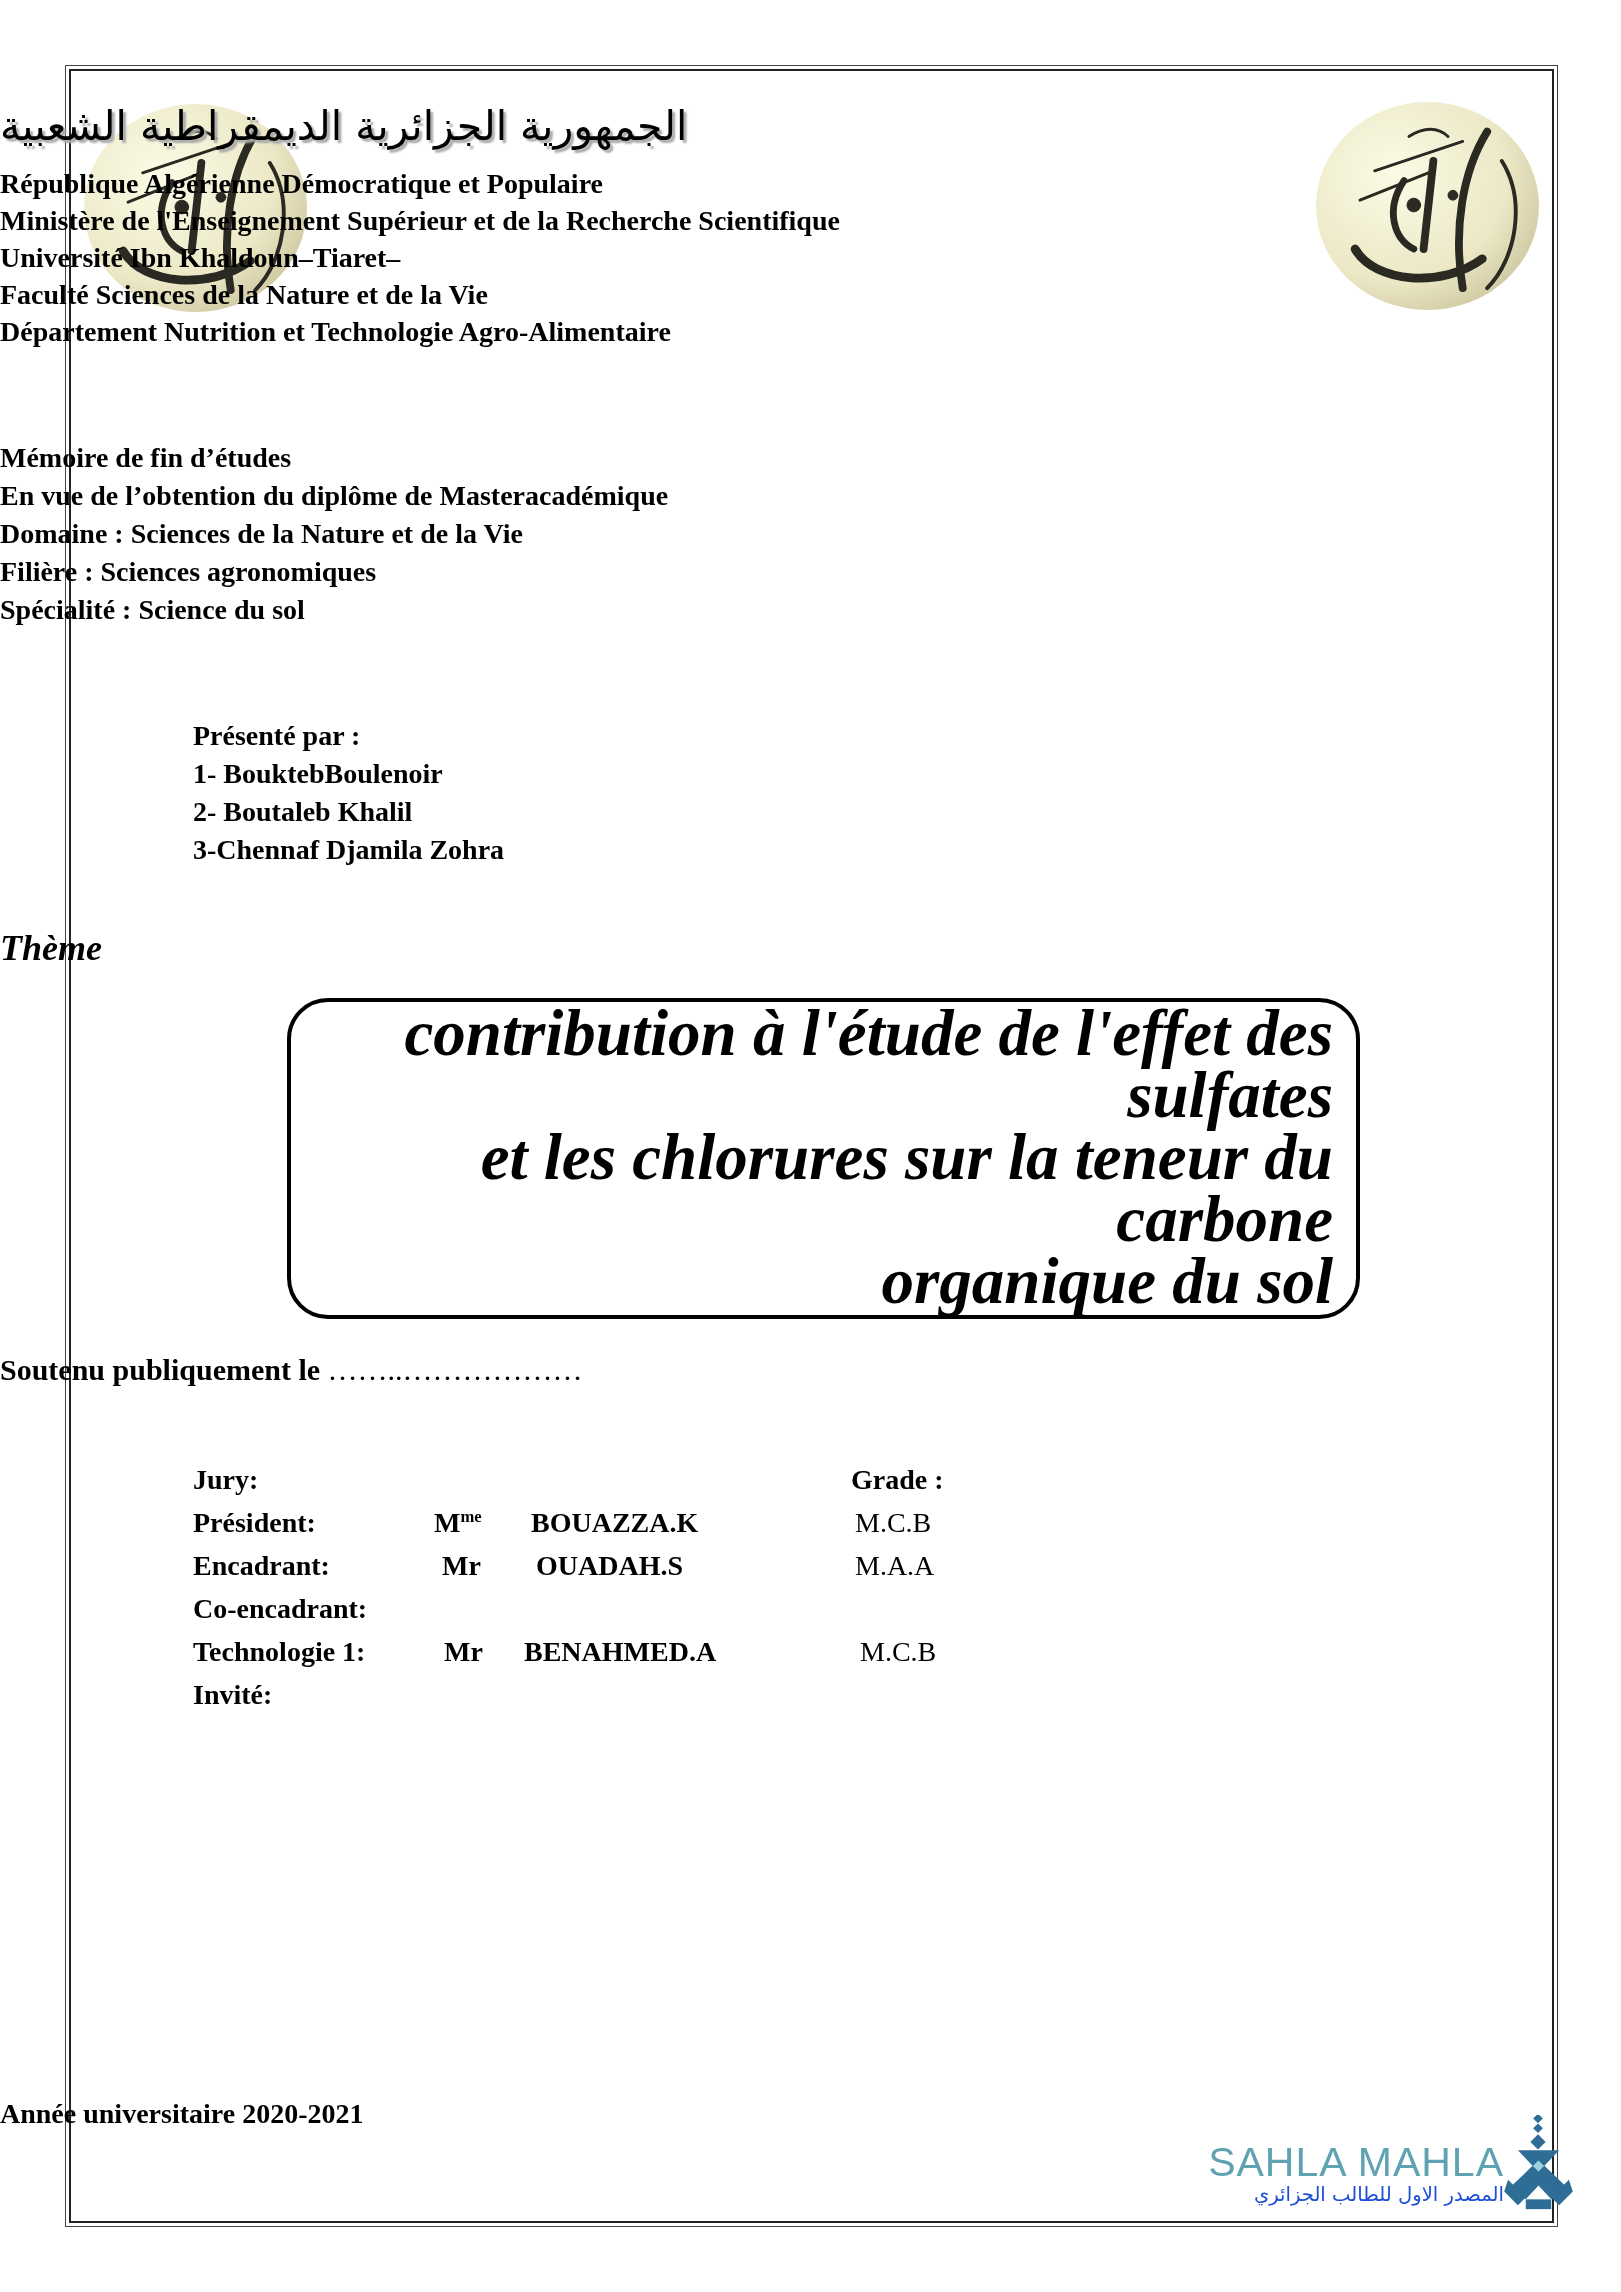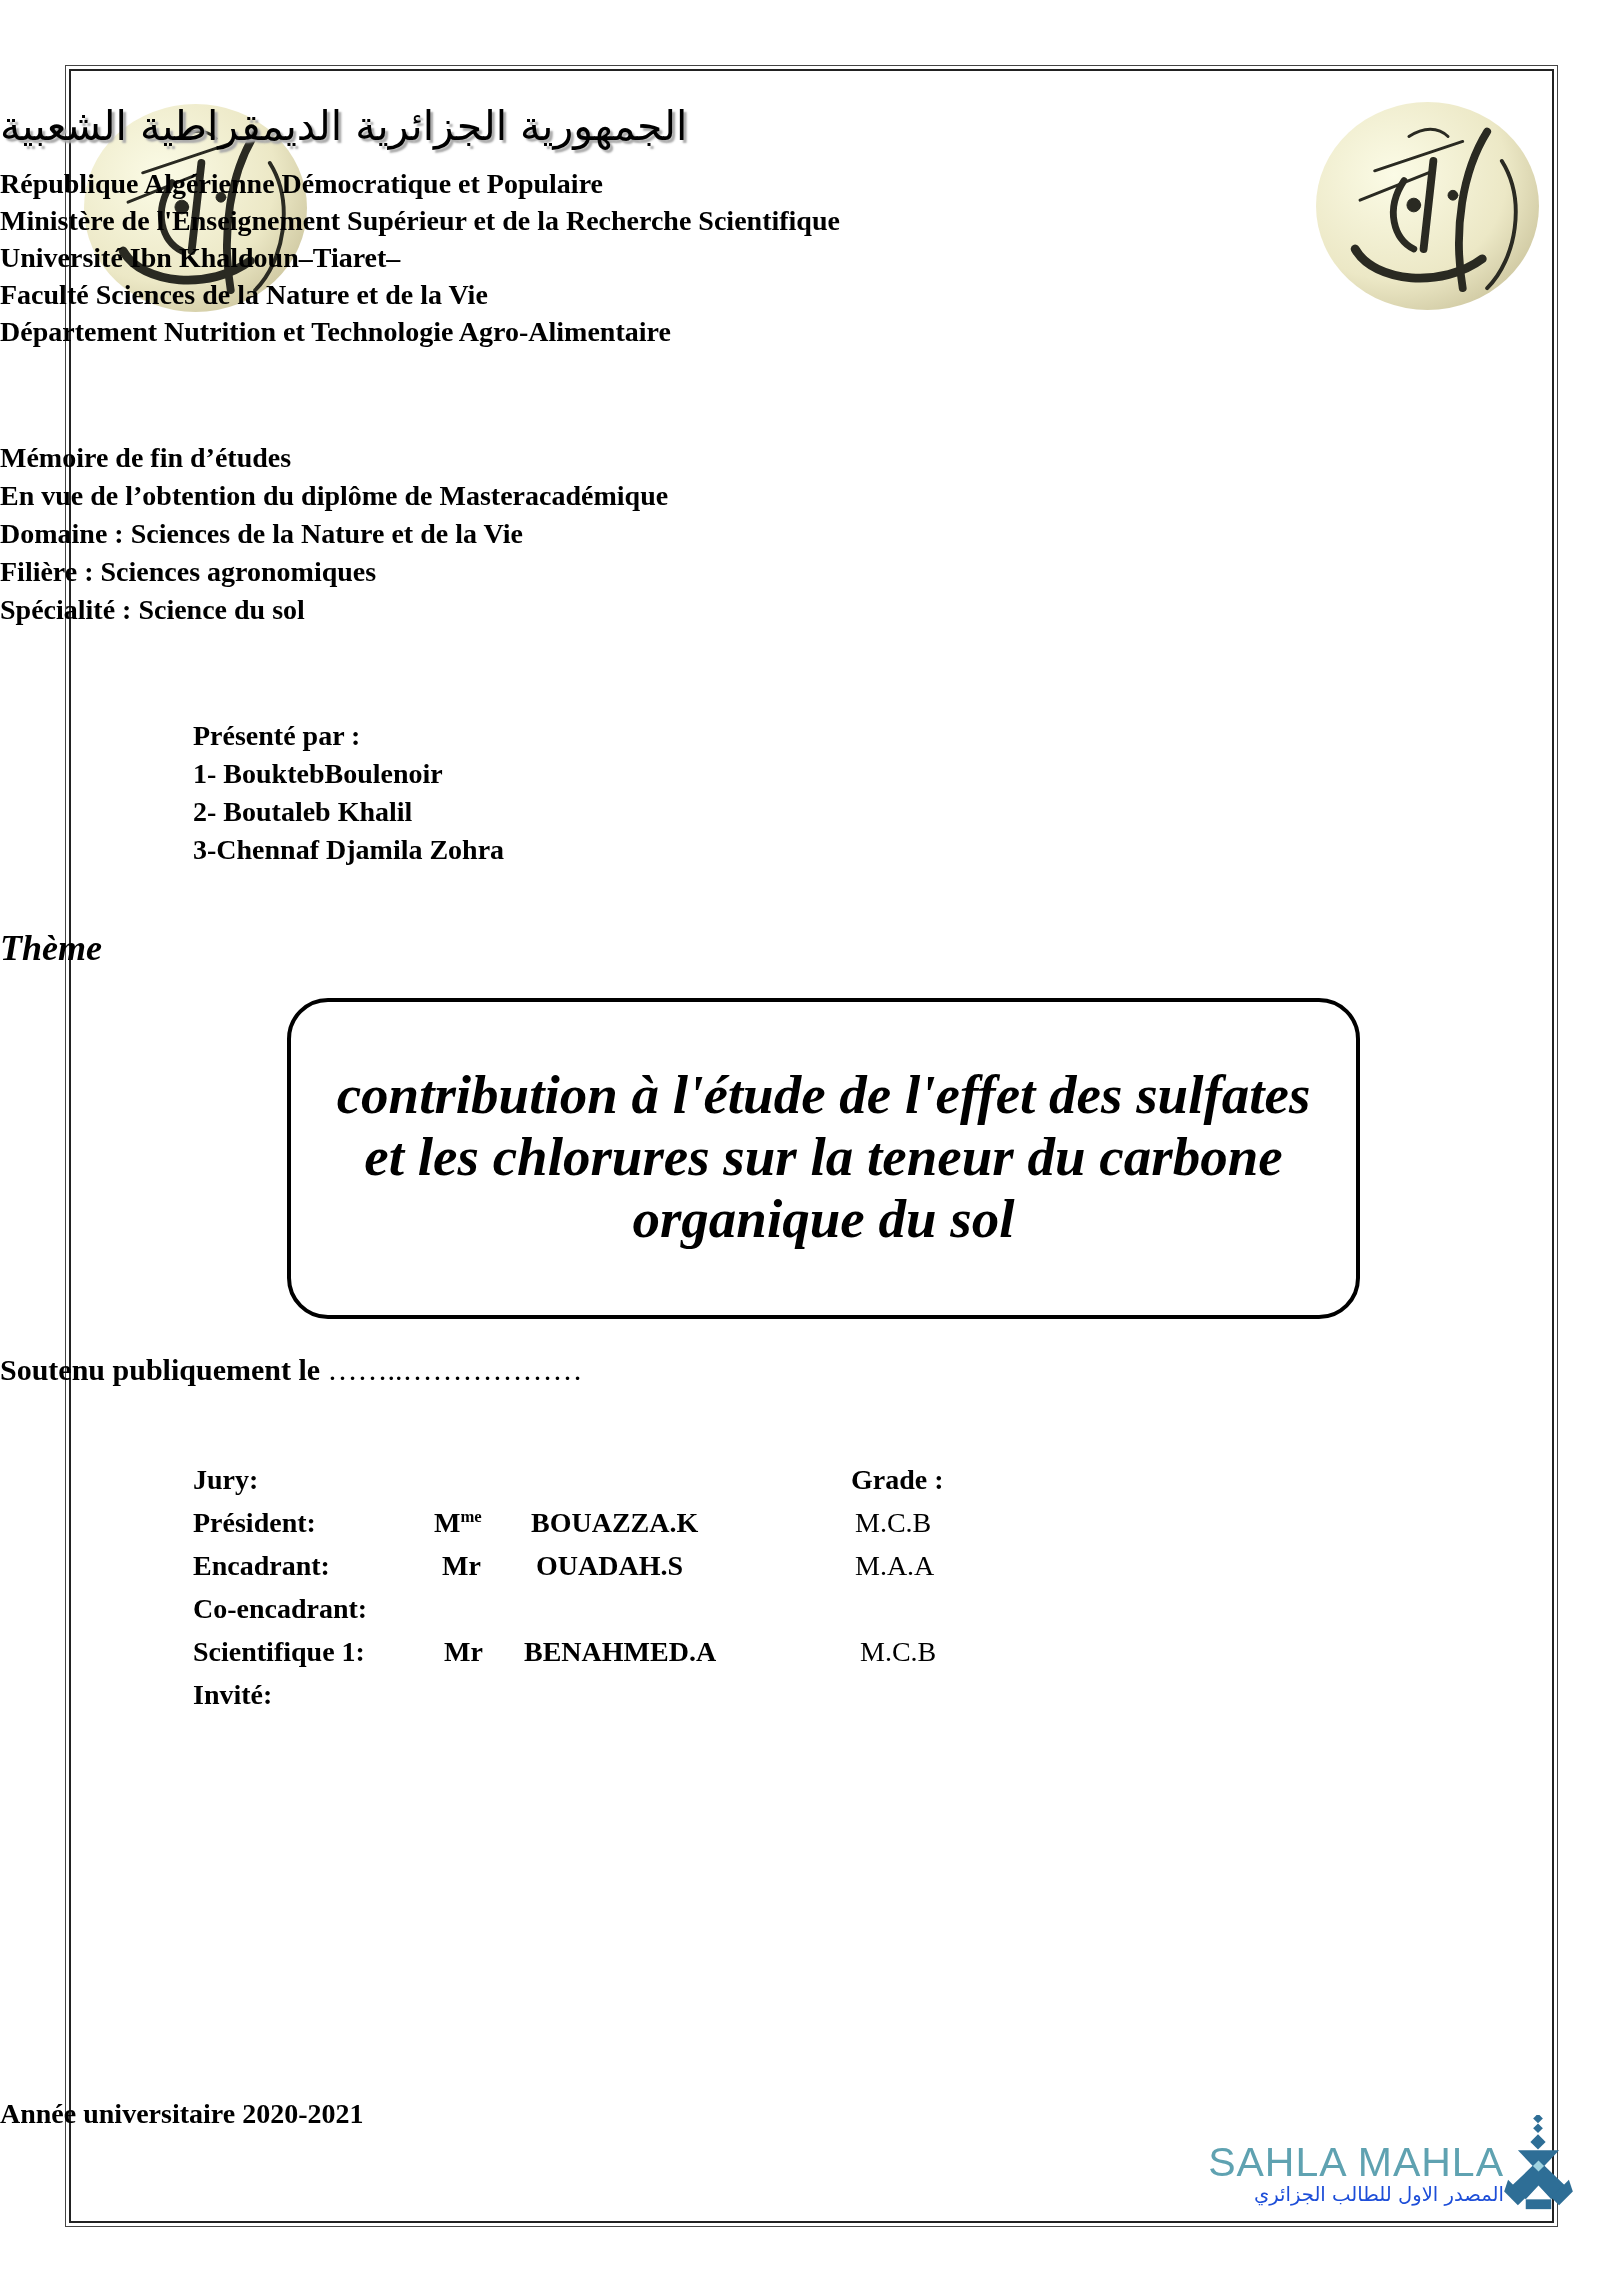--- a/index.html
+++ b/index.html
@@ -27,22 +27,22 @@
     .memoire-block { top: 439px; }
     .memoire-block .hdr { font-size: 28px; line-height: 38px; }
 
     .presented { position: absolute; left: 193px; top: 717px; font-weight: bold; font-size: 28px; line-height: 38px; }
 
     .theme-label { top: 927px; font-style: italic; font-weight: bold; font-size: 36px; }
 
     .theme-box { position: absolute; left: 287px; top: 998px; width: 1073px; height: 321px;
                  border: 4.9px solid #000; border-radius: 41px; box-sizing: border-box;
                  display: flex; align-items: center; justify-content: center; }
-    .theme-title { font-style: italic; font-weight: bold; font-size: 55px; line-height: 62px;
-                   text-align: center; width: 1019px; margin-top: -3.9px; }
+    .theme-title { font-style: italic; font-weight: bold; font-size: 65px; line-height: 62px;
+                   text-align: right; width: 1019px; margin-top: -3.9px; }
 
     .defense { top: 1353px; font-weight: bold; font-size: 30px; }
     .defense .dots { font-weight: normal; }
 
     .jury { position: absolute; left: 193px; top: 1464px; font-size: 28px; }
     .jury-row { position: relative; height: 43px; }
     .jury-row span { position: absolute; top: 0; white-space: nowrap; }
     .j-label { left: 0; font-weight: bold; }
     .j-title { font-weight: bold; }
     .j-name { font-weight: bold; }
@@ -150,21 +150,21 @@
   <div class="jury-row">
     <span class="j-label">Encadrant:</span>
     <span class="j-title" style="left:249px">Mr</span>
     <span class="j-name" style="left:343px">OUADAH.S</span>
     <span class="j-grade" style="left:662px">M.A.A</span>
   </div>
   <div class="jury-row">
     <span class="j-label">Co-encadrant:</span>
   </div>
   <div class="jury-row">
-    <span class="j-label">Scientifique 1:</span>
+    <span class="j-label">Technologie 1:</span>
     <span class="j-title" style="left:251px">Mr</span>
     <span class="j-name" style="left:331px">BENAHMED.A</span>
     <span class="j-grade" style="left:667px">M.C.B</span>
   </div>
   <div class="jury-row">
     <span class="j-label">Invité:</span>
   </div>
 </div>
 
 <div class="center year">Année universitaire 2020-2021</div>

